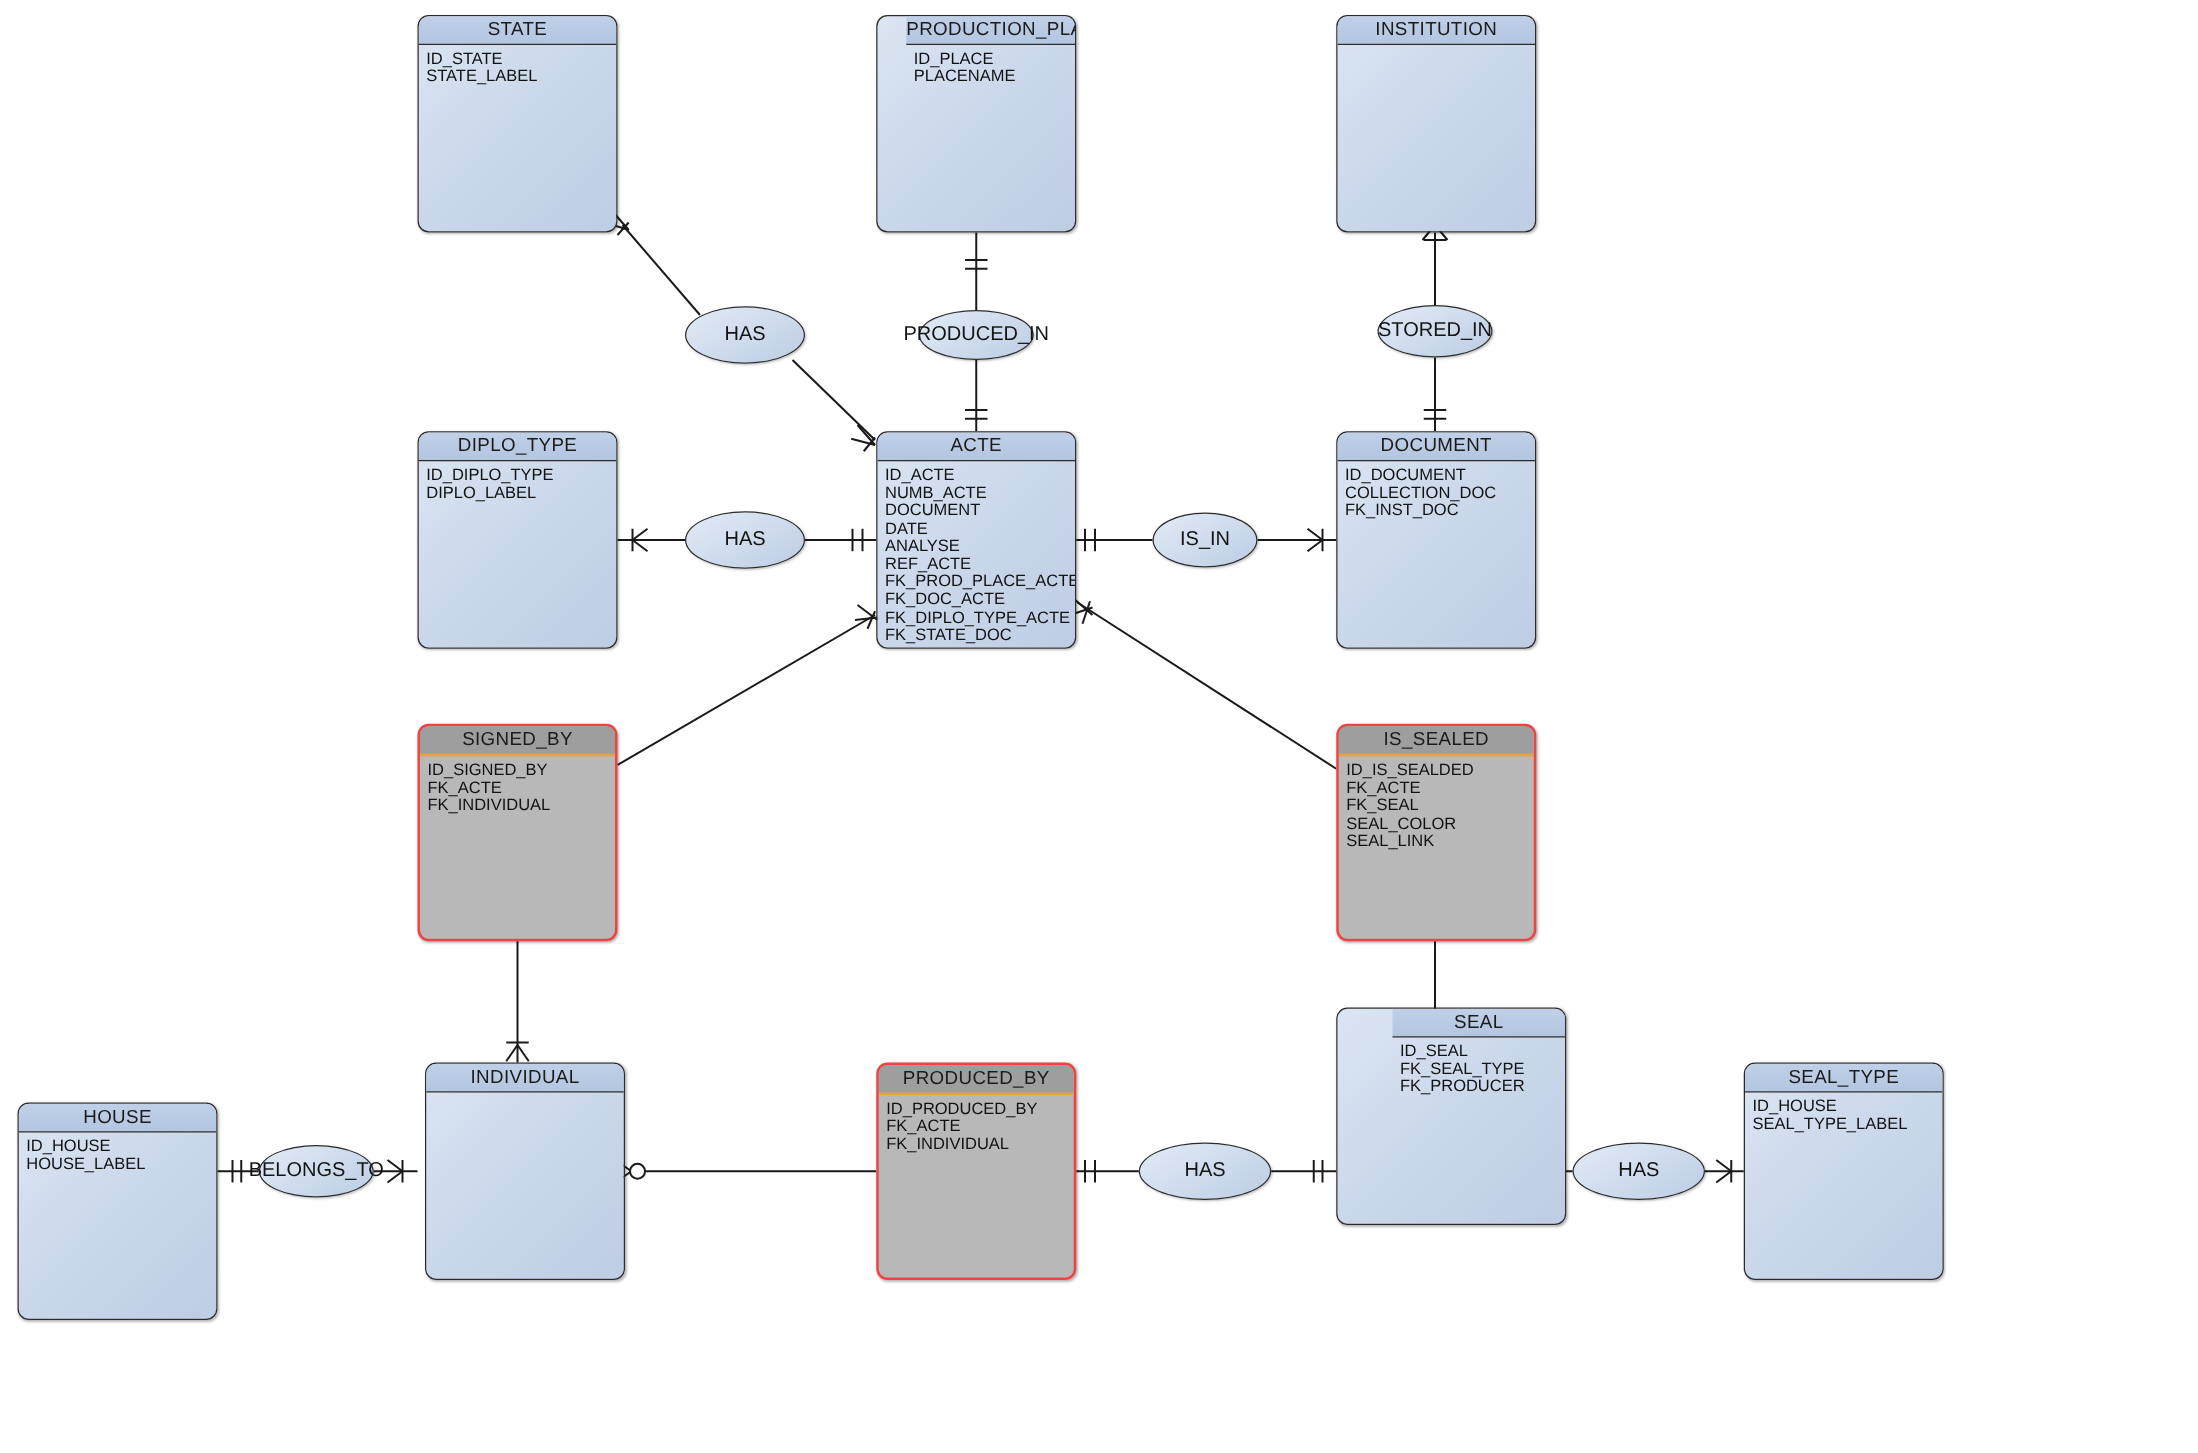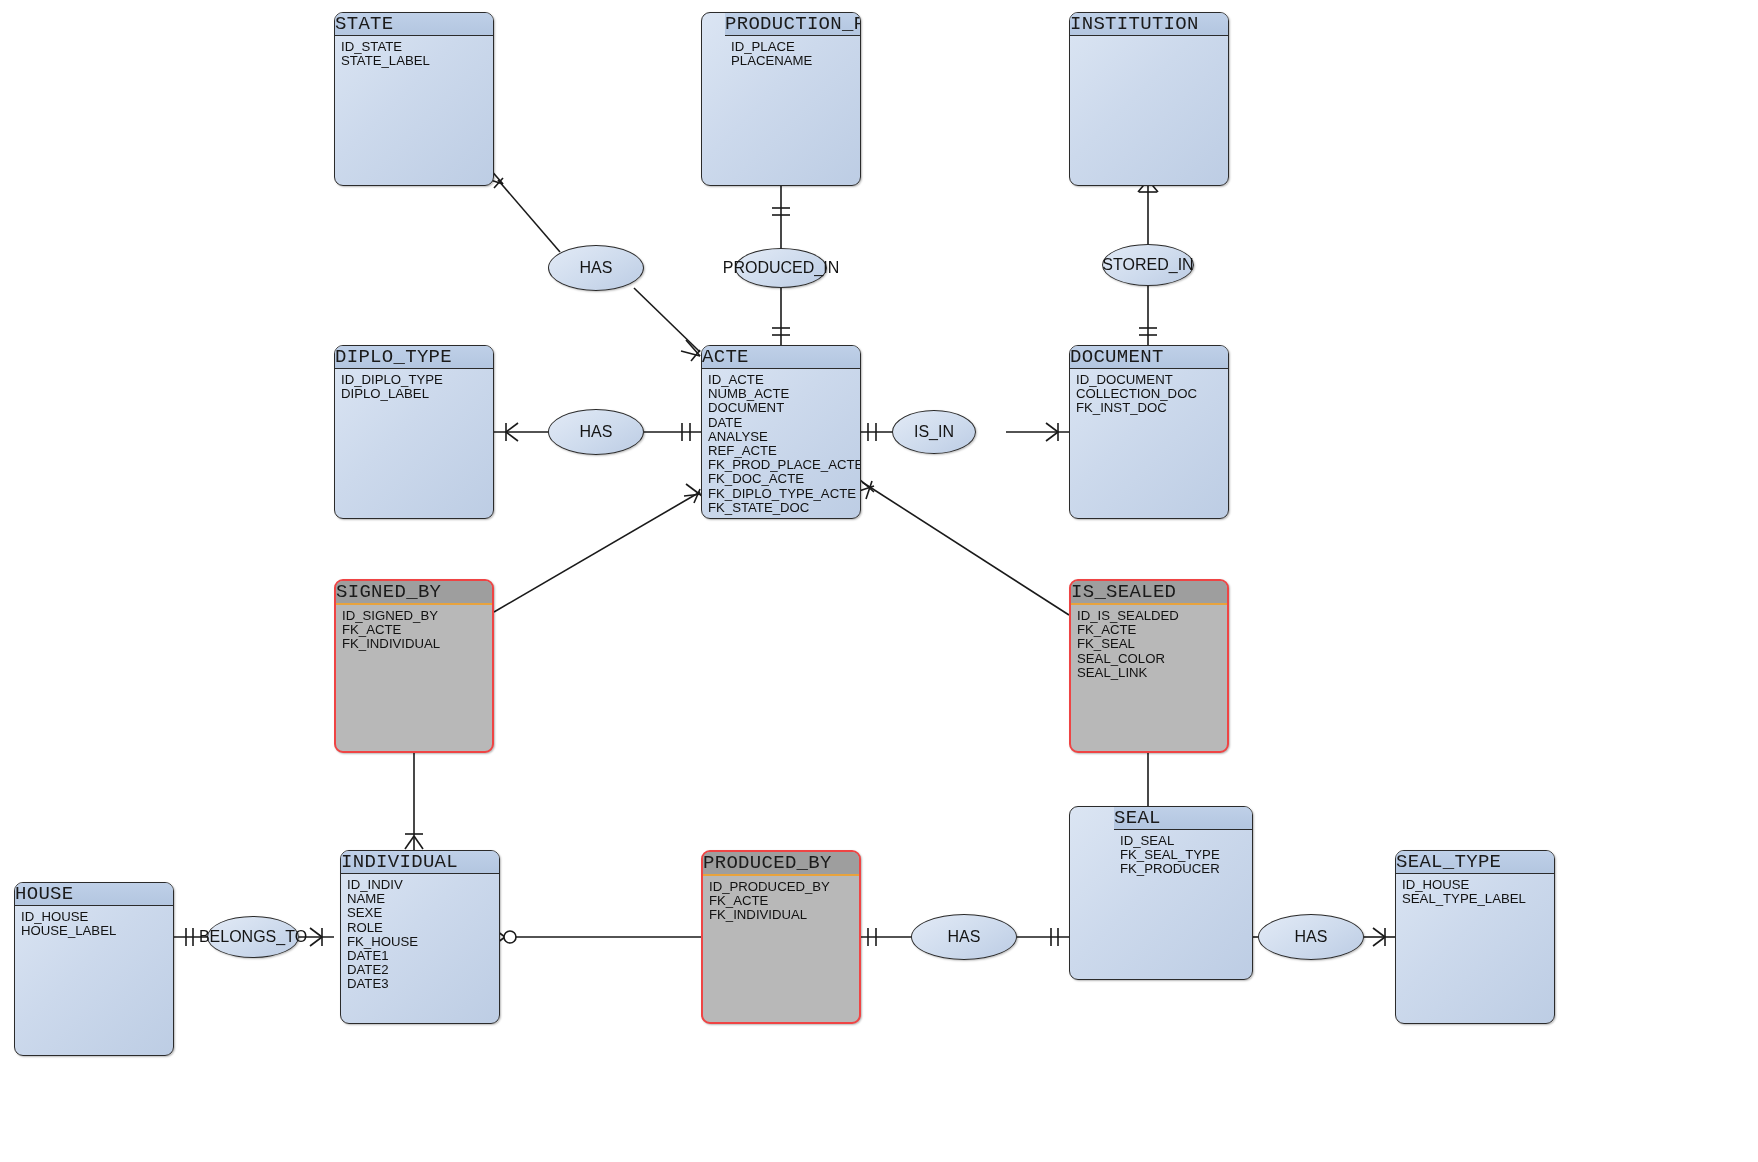--- a/index.html
+++ b/index.html
@@ -5,23 +5,23 @@
   html,body{margin:0;padding:0;background:#ffffff;}
   body{width:1758px;height:1162px;position:relative;overflow:hidden;
        font-family:"Liberation Sans","DejaVu Sans",sans-serif;}
   #canvas{position:absolute;inset:0;}
   svg#wires{position:absolute;left:0;top:0;width:1758px;height:1162px;pointer-events:none;}
 
   
   .entity{position:absolute;border:1.6px solid #2b2b2b;border-radius:9px;
           box-sizing:border-box;overflow:hidden;
           box-shadow:1px 1px 2px rgba(0,0,0,0.28);}
-  .entity .hdr{height:22px;line-height:22px;text-align:left;font-size:19px;
+  .entity .hdr{height:22px;line-height:22px;text-align:center;font-size:15px;
                color:#1b1b1b;border-bottom:1.6px solid #2b2b2b;
-               letter-spacing:.3px;font-family:Liberation Mono, monospace;}
+               letter-spacing:.3px;}
   .entity .body{padding:4px 6px 0 6px;}
   .entity .attr{font-size:13.2px;line-height:14.2px;color:#121212;
                 white-space:nowrap;}
 
   
   .e-blue{background:linear-gradient(135deg,#dbe5f3 0%,#ccd9ec 45%,#bdcde4 100%);}
   .e-blue .hdr{background:linear-gradient(180deg,#bfd0e8 0%,#b3c6e0 100%);
                font-weight:400;}
 
   
@@ -247,30 +247,20 @@
       </div>
       <div class="entity e-blue" style="left: 14px; top: 850px; width: 160px; height: 174px; margin-top: 32px;">
         <div class="hdr">HOUSE</div>
         <div class="body">
           <div class="attr">ID_HOUSE</div>
           <div class="attr">HOUSE_LABEL</div>
         </div>
       </div>
       <div class="entity e-blue" style="left: 340px; top: 850px; width: 160px; height: 174px;">
         <div class="hdr">INDIVIDUAL</div>
-        <div class="body">
-          <div class="attr">ID_INDIV</div>
-          <div class="attr">NAME</div>
-          <div class="attr">SEXE</div>
-          <div class="attr">ROLE</div>
-          <div class="attr">FK_HOUSE</div>
-          <div class="attr">DATE1</div>
-          <div class="attr">DATE2</div>
-          <div class="attr">DATE3</div>
-        </div>
       </div>
       <div class="entity e-gray" style="left: 701px; top: 850px; width: 160px; height: 174px;">
         <div class="hdr">PRODUCED_BY</div>
         <div class="body">
           <div class="attr">ID_PRODUCED_BY</div>
           <div class="attr">FK_ACTE</div>
           <div class="attr">FK_INDIVIDUAL</div>
         </div>
       </div>
       <div class="entity e-blue" style="left: 1069px; top: 806px; width: 184px; height: 174px; padding-left: 44px;">
@@ -295,21 +285,21 @@
       </div>
       <div class="rel" style="left: 735px; top: 248px; width: 92px; height: 40px;">
         <span>PRODUCED_IN</span>
       </div>
       <div class="rel" style="left: 1102px; top: 244px; width: 92px; height: 42px;">
         <span>STORED_IN</span>
       </div>
       <div class="rel" style="left: 548px; top: 409px; width: 96px; height: 46px;">
         <span>HAS</span>
       </div>
-      <div class="rel" style="left: 892px; top: 410px; width: 84px; height: 44px;">
+      <div class="rel" style="left: 922px; top: 410px; width: 84px; height: 44px;">
         <span>IS_IN</span>
       </div>
       <div class="rel" style="left: 207px; top: 916px; width: 92px; height: 42px;">
         <span>BELONGS_TO</span>
       </div>
       <div class="rel" style="left: 911px; top: 914px; width: 106px; height: 46px;">
         <span>HAS</span>
       </div>
       <div class="rel" style="left: 1258px; top: 914px; width: 106px; height: 46px;">
         <span>HAS</span>

